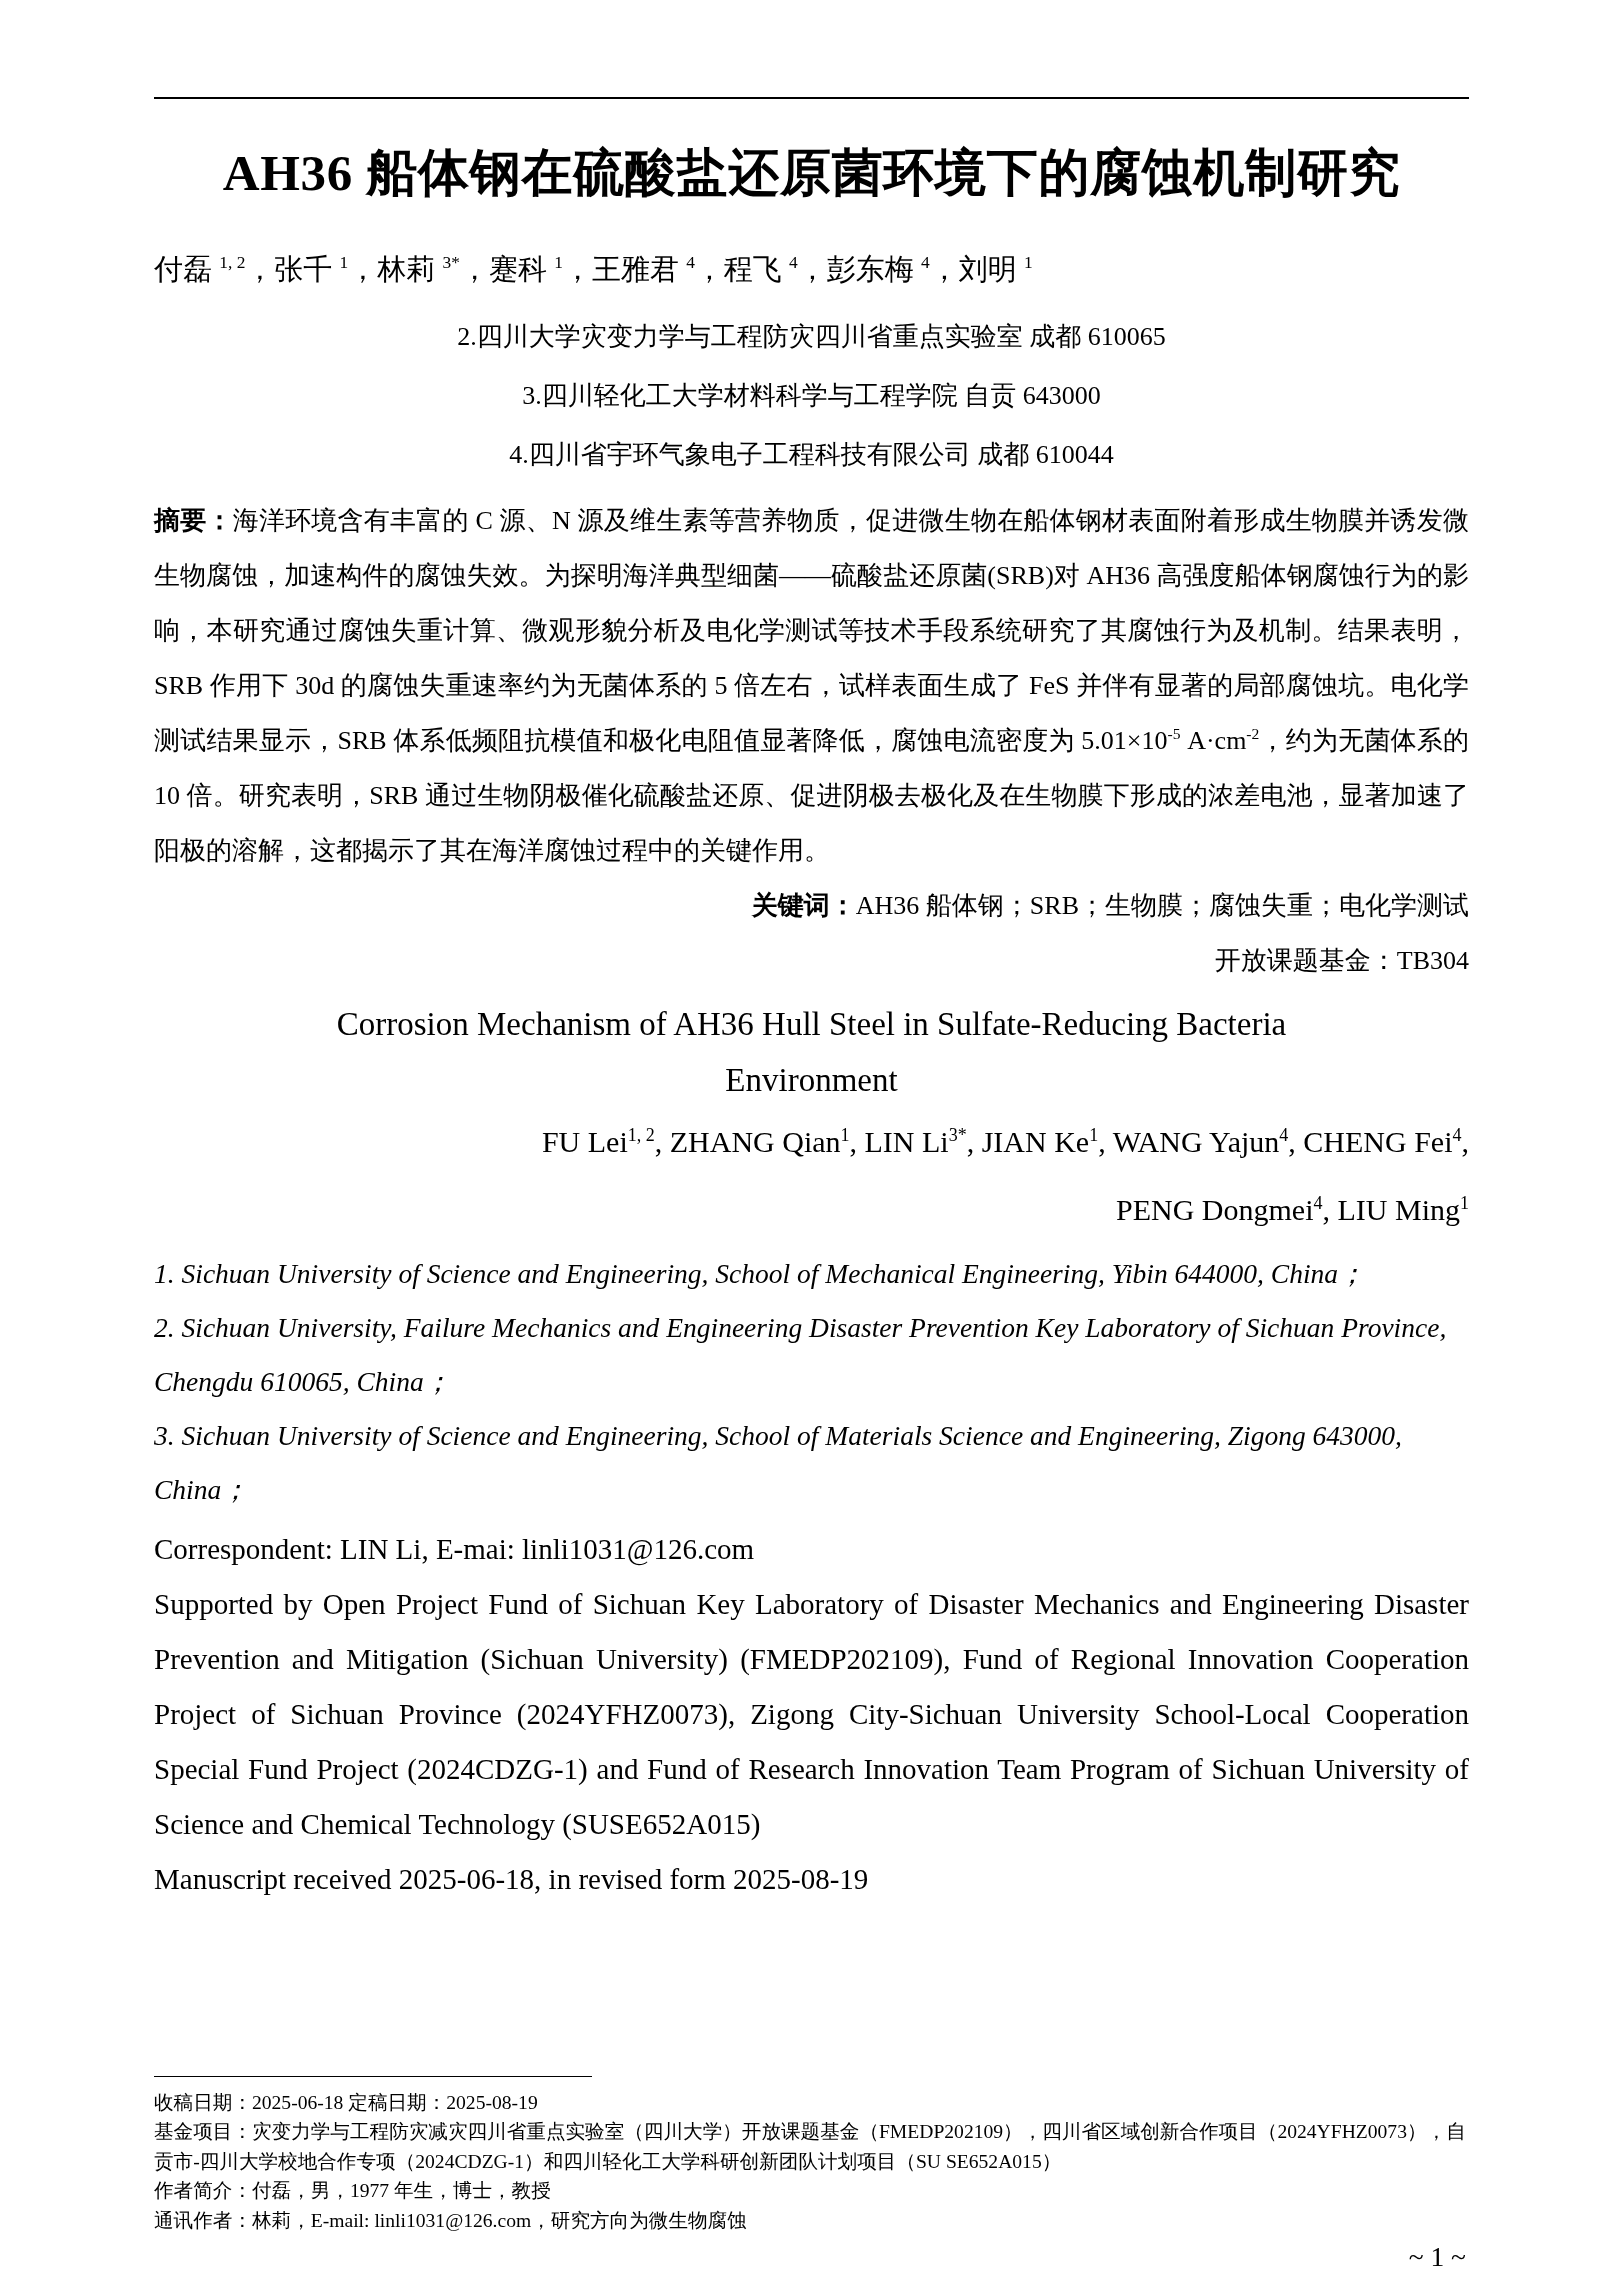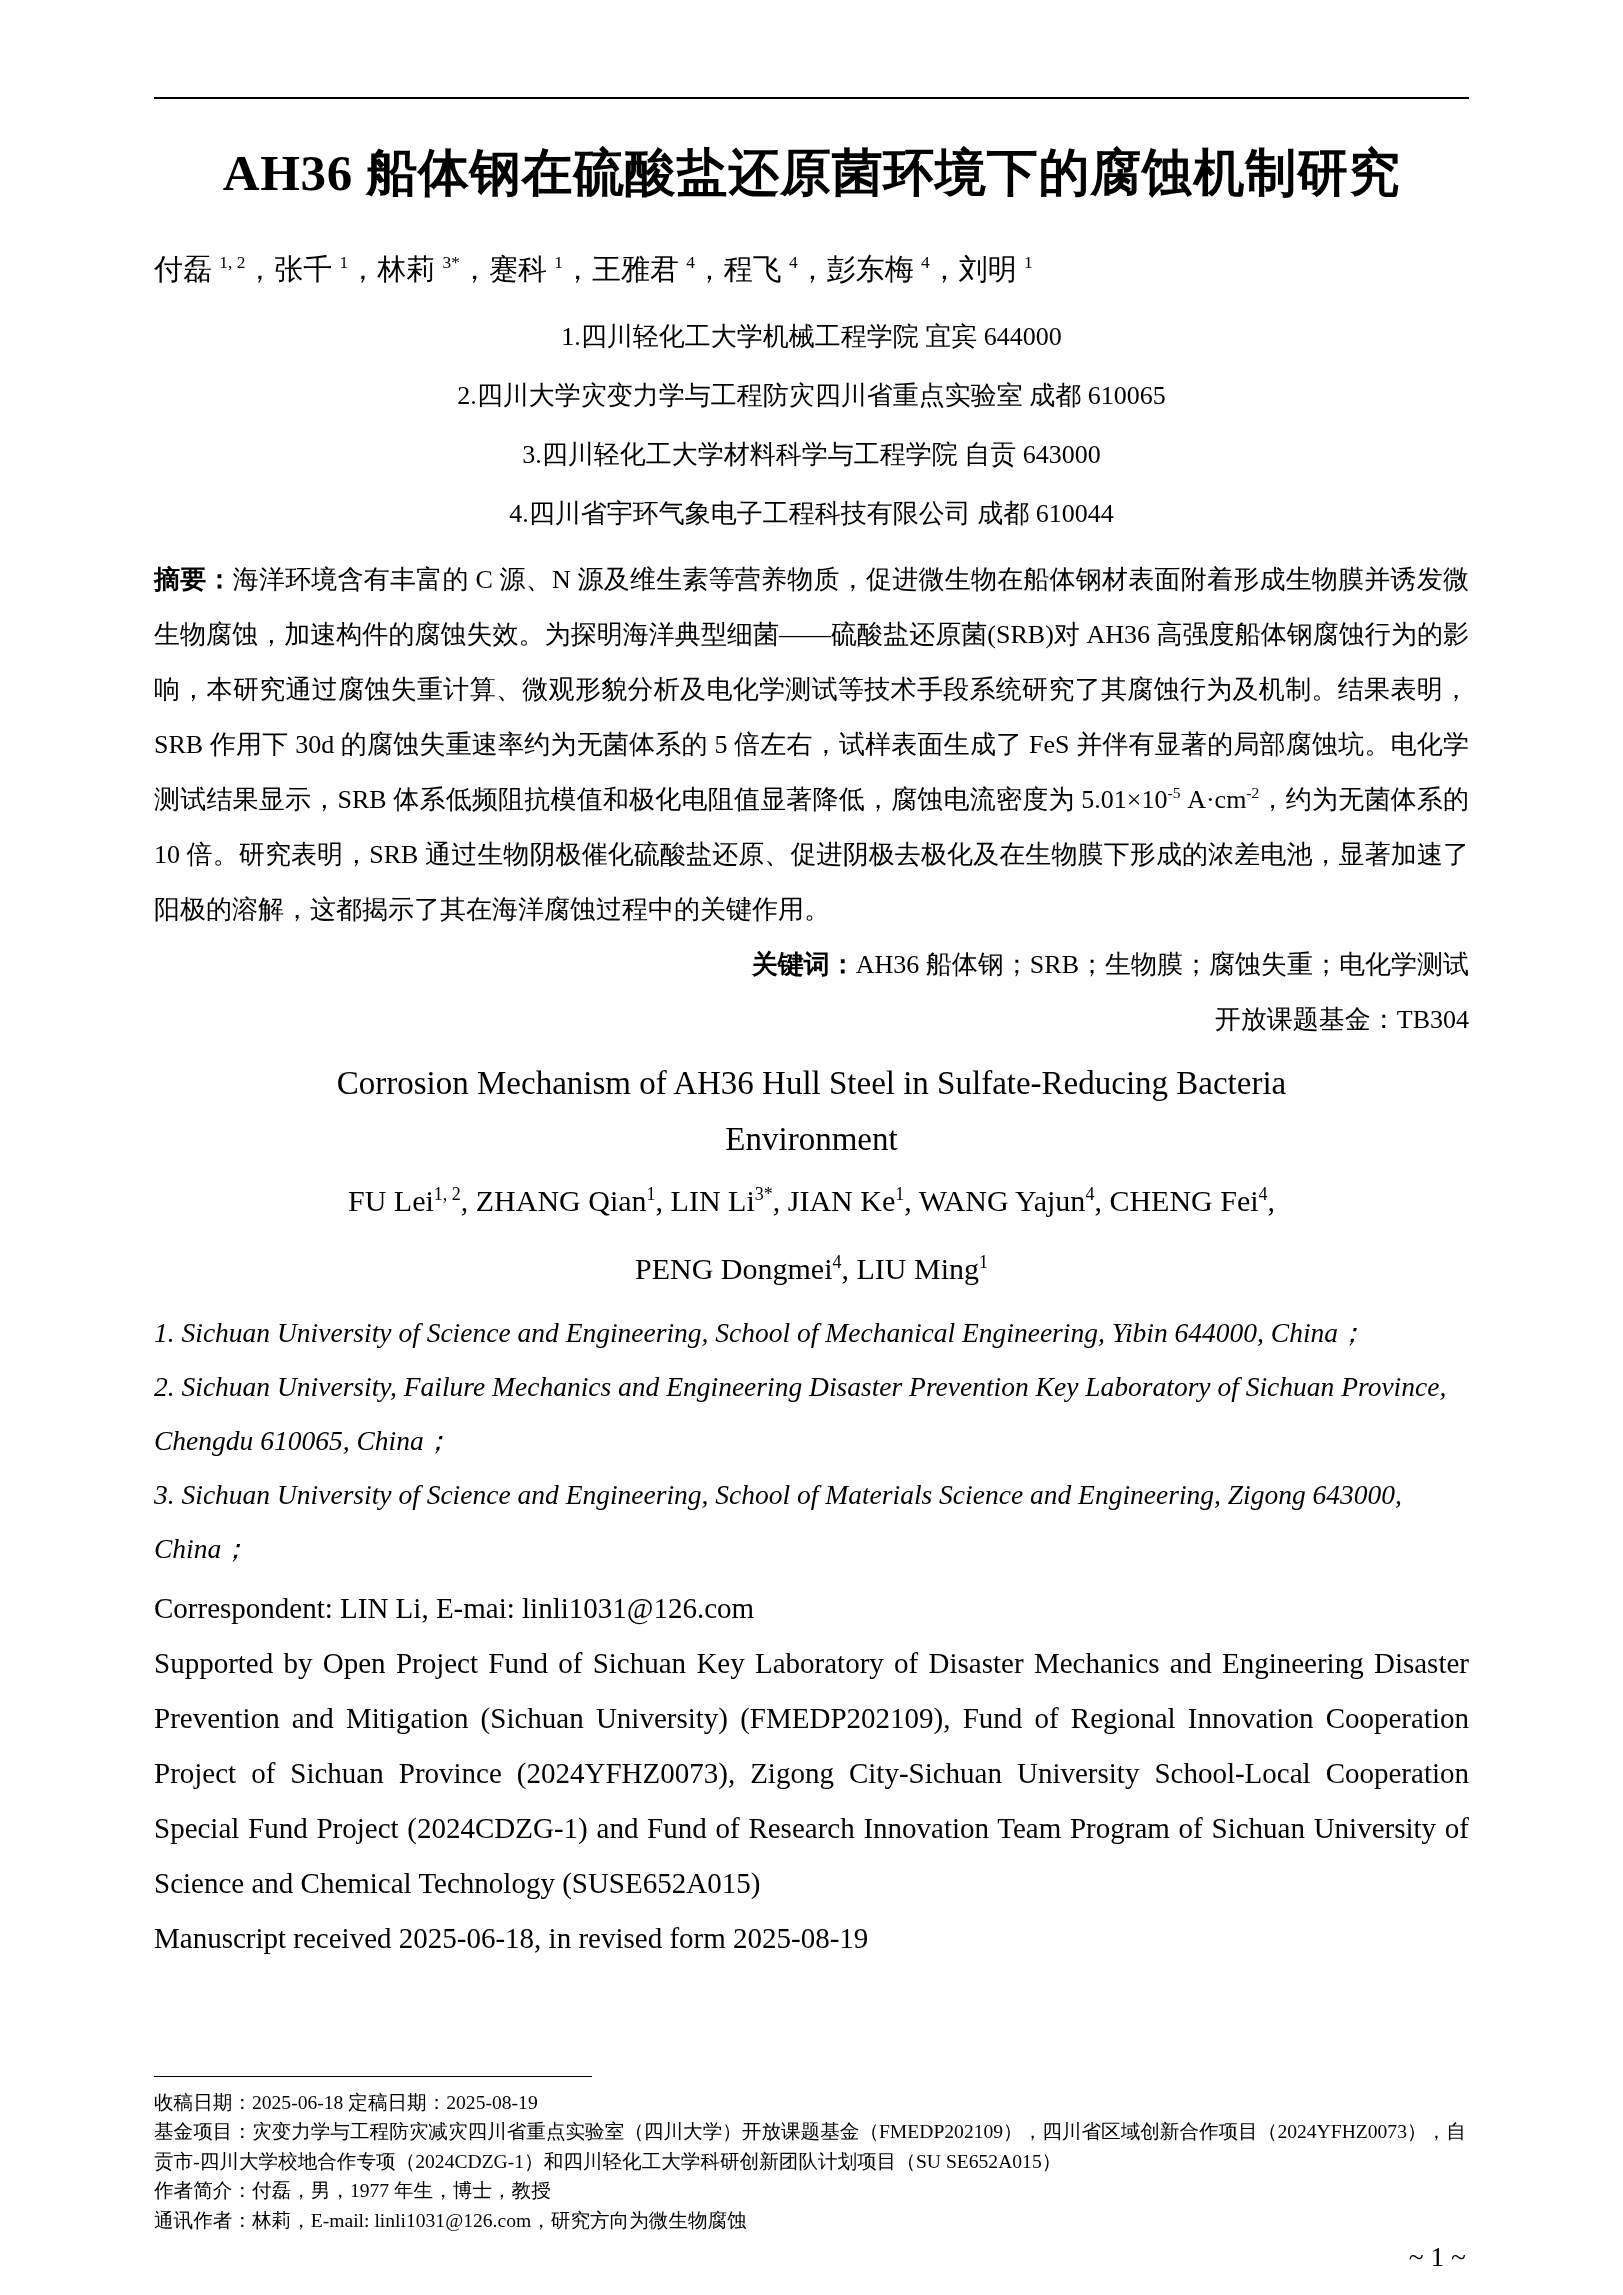--- a/index.html
+++ b/index.html
@@ -42,21 +42,21 @@
   .keywords, .clc {
     font-size: 26px; line-height: 55px;
     text-align: right;
   }
   .title-en {
     margin-top: 7.9px;
     font-size: 33px; font-weight: 400;
     text-align: center; line-height: 56px;
   }
   .authors-en {
-    font-size: 30px; text-align: center; line-height: 68px;
+    font-size: 30px; text-align: right; line-height: 68px;
   }
   .affils-en { margin-top: 2.6px; }
   .affil-en {
     font-size: 27.5px; font-style: italic;
     text-align: left; line-height: 54px;
   }
   .correspondent {
     margin-top: 5.2px;
     font-size: 29px; line-height: 55px; text-align: left;
   }
@@ -90,21 +90,20 @@
 
 <div class="page">
 
   <div class="top-rule"></div>
 
   <h1 class="title-cn">AH36 船体钢在硫酸盐还原菌环境下的腐蚀机制研究</h1>
 
   <div class="authors-cn"><span>付磊 </span><sup>1, 2</sup><span>，张千 </span><sup>1</sup><span>，林莉 </span><sup>3*</sup><span>，蹇科 </span><sup>1</sup><span>，王雅君 </span><sup>4</sup><span>，程飞 </span><sup>4</sup><span>，彭东梅 </span><sup>4</sup><span>，刘明 </span><sup>1</sup></div>
 
   <div class="affils-cn">
-    <div class="affil-cn">1.四川轻化工大学机械工程学院  宜宾 644000</div>
     <div class="affil-cn">2.四川大学灾变力学与工程防灾四川省重点实验室  成都 610065</div>
     <div class="affil-cn">3.四川轻化工大学材料科学与工程学院  自贡 643000</div>
     <div class="affil-cn">4.四川省宇环气象电子工程科技有限公司  成都 610044</div>
   </div>
 
   <p class="abstract"><span class="bold-label">摘要：</span><span><span>海洋环境含有丰富的 C 源、N 源及维生素等营养物质，促进微生物在船体钢材表面附着形成生物膜并诱发微生物腐蚀，加速构件的腐蚀失效。为探明海洋典型细菌——硫酸盐还原菌(SRB)对 AH36 高强度船体钢腐蚀行为的影响，本研究通过腐蚀失重计算、微观形貌分析及电化学测试等技术手段系统研究了其腐蚀行为及机制。结果表明，SRB 作用下 30d 的腐蚀失重速率约为无菌体系的 5 倍左右，试样表面生成了 FeS 并伴有显著的局部腐蚀坑。电化学测试结果显示，SRB 体系低频阻抗模值和极化电阻值显著降低，腐蚀电流密度为 5.01×10</span><sup>-5</sup><span> A·cm</span><sup>-2</sup><span>，约为无菌体系的 10 倍。研究表明，SRB 通过生物阴极催化硫酸盐还原、促进阴极去极化及在生物膜下形成的浓差电池，显著加速了阳极的溶解，这都揭示了其在海洋腐蚀过程中的关键作用。</span></span></p>
 
   <p class="keywords"><span class="bold-label">关键词：</span><span>AH36 船体钢；SRB；生物膜；腐蚀失重；电化学测试</span></p>
 
   <p class="clc">开放课题基金：TB304</p>

